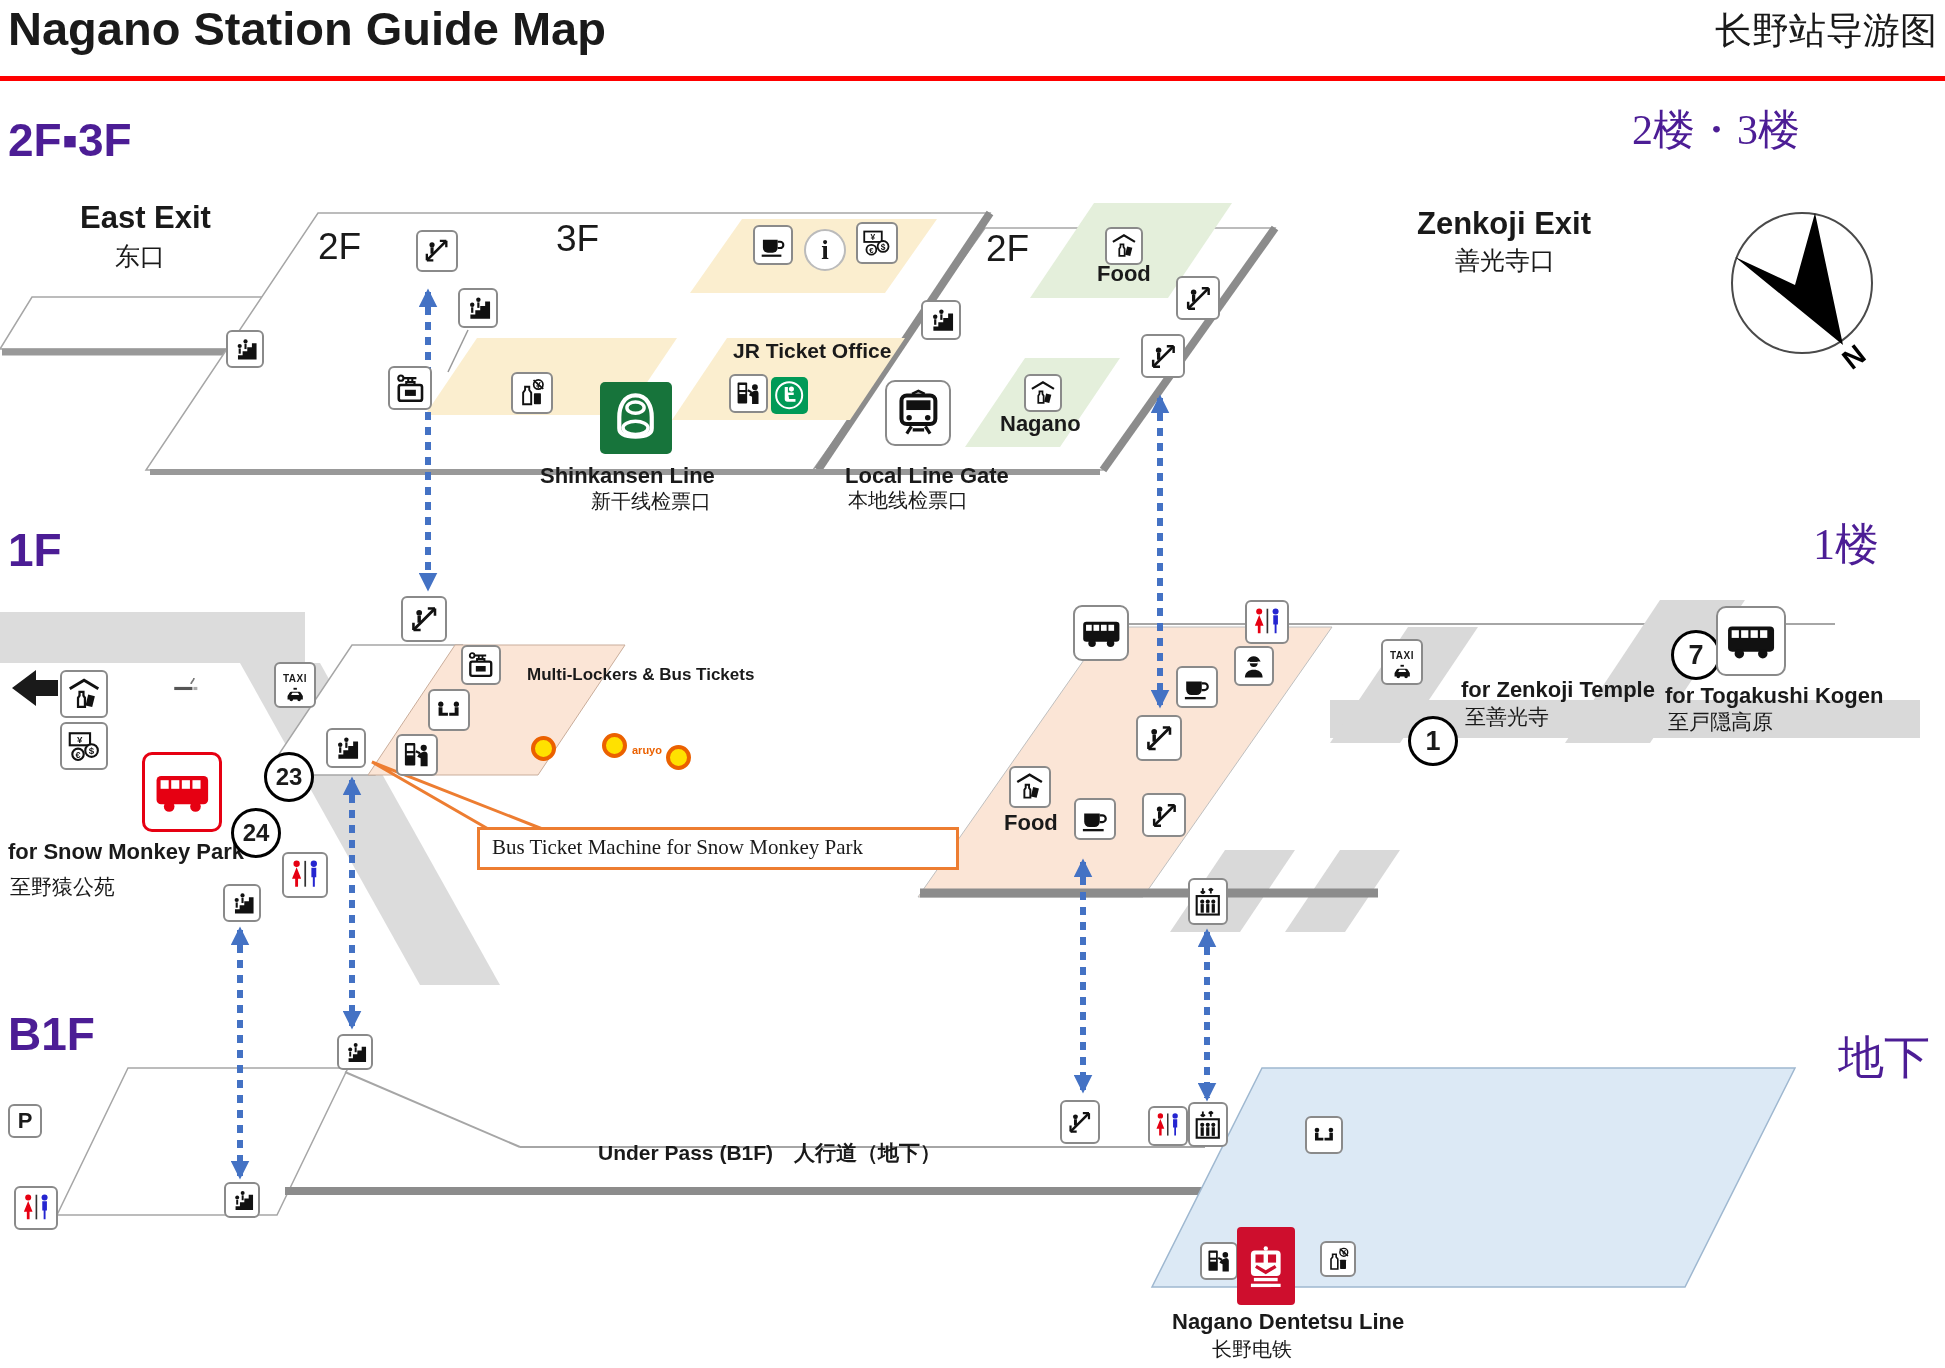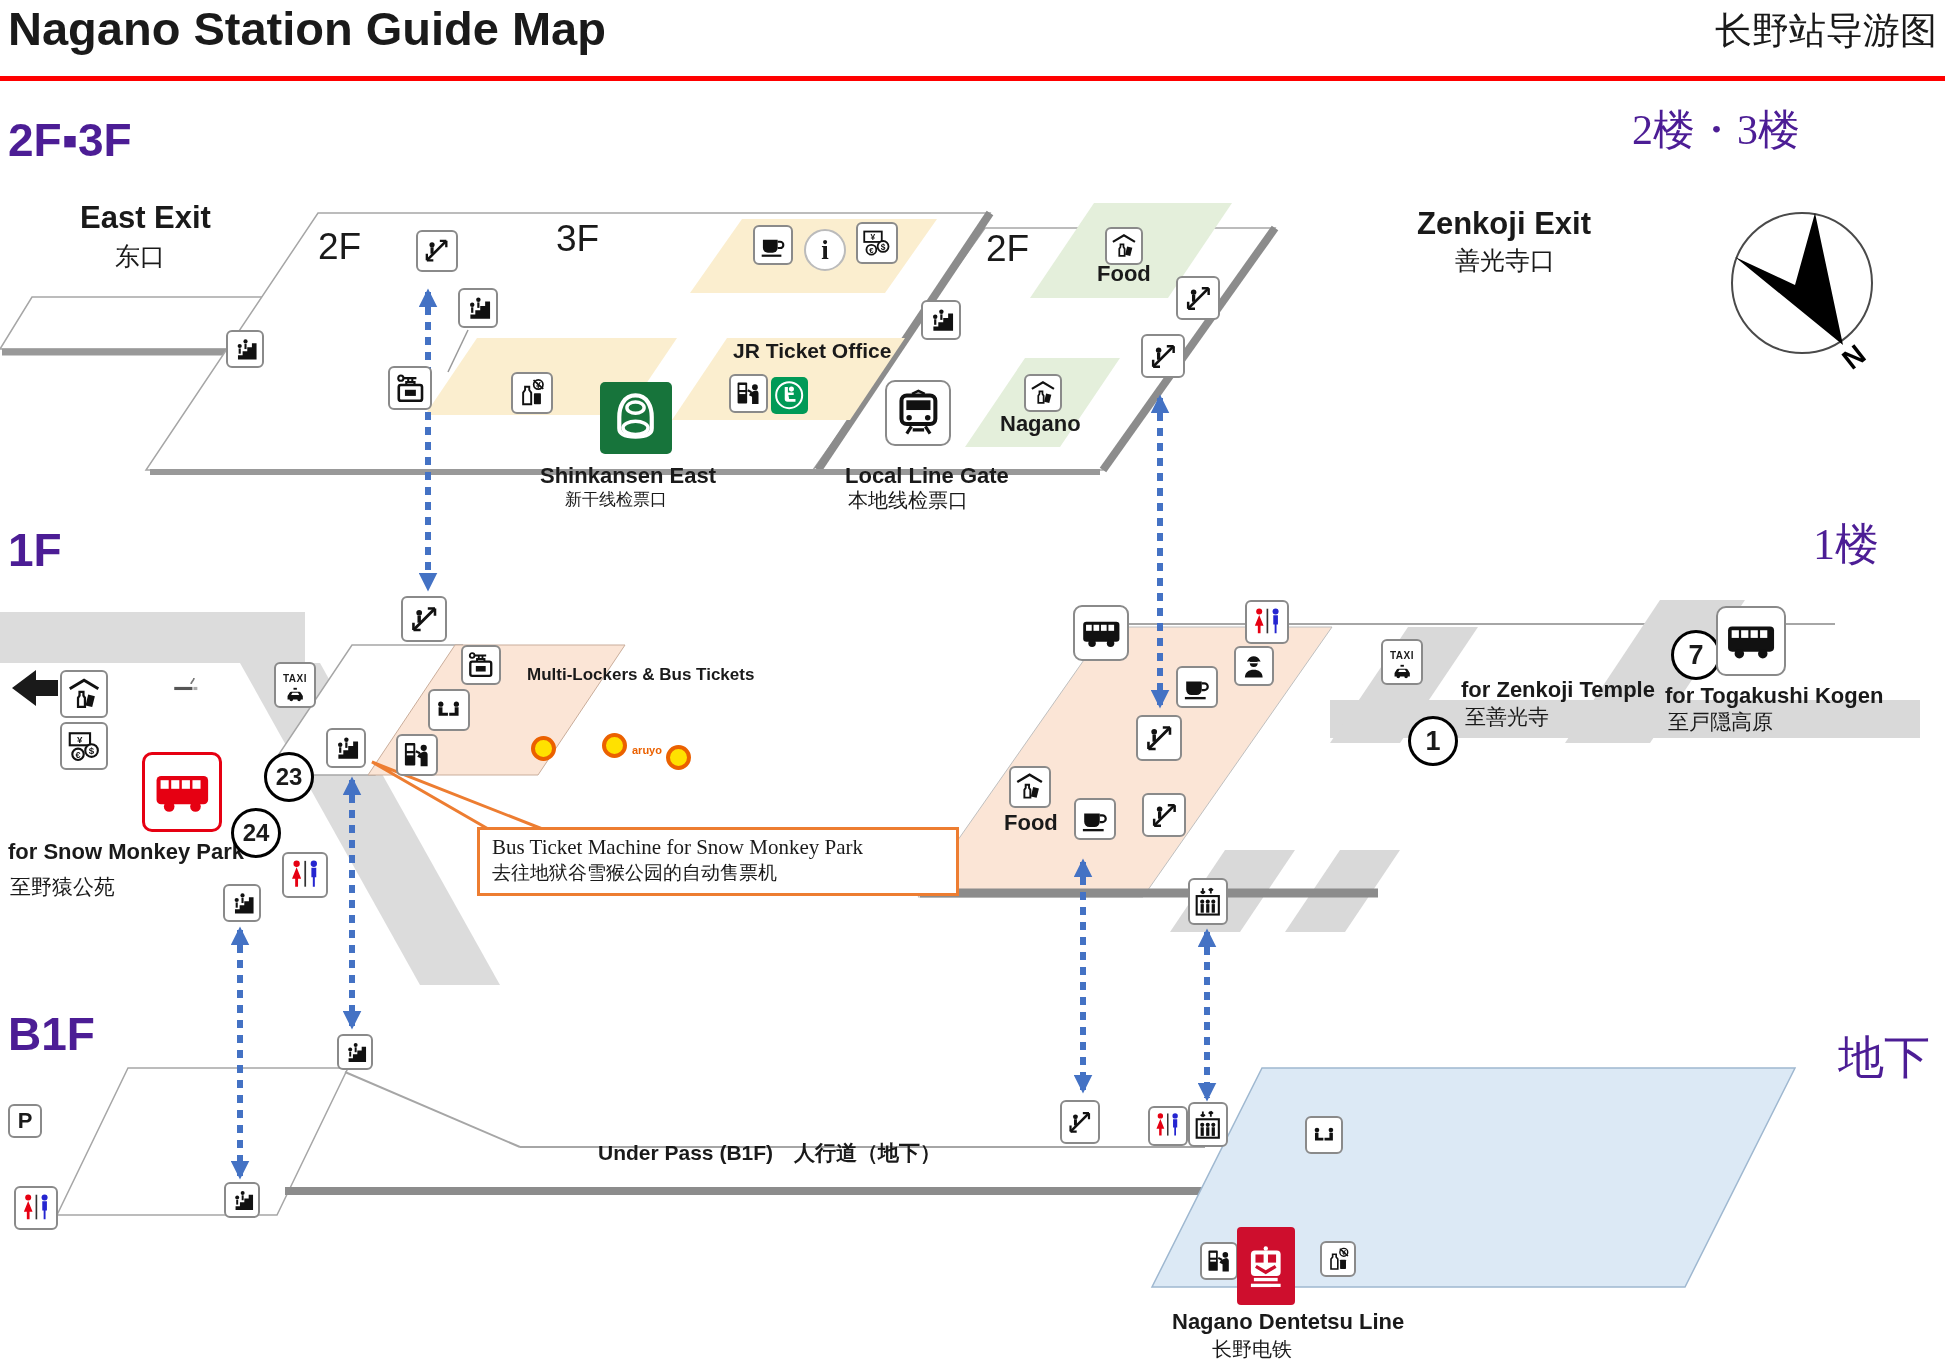--- a/index.html
+++ b/index.html
@@ -250,34 +250,33 @@
 <div class="lbl zh" style="left:1455px;top:248px;font-size:25px">善光寺口</div>
 
 <div class="lbl" style="left:318px;top:228px;font-size:37px">2F</div>
 <div class="lbl" style="left:556px;top:220px;font-size:37px">3F</div>
 <div class="lbl" style="left:986px;top:230px;font-size:37px">2F</div>
 
 <div class="lbl b6" style="left:733px;top:340px;font-size:21px">JR Ticket Office</div>
 <div class="lbl b6" style="left:1097px;top:262px;font-size:22px">Food</div>
 <div class="lbl b6" style="left:1000px;top:412px;font-size:22px">Nagano</div>
 
-<div class="lbl b6" style="left:540px;top:464px;font-size:22px">Shinkansen East</div>
-<div class="lbl zh" style="left:565px;top:491px;font-size:17px">新干线检票口</div>
+<div class="lbl b6" style="left:540px;top:464px;font-size:22px">Shinkansen Line</div>
+<div class="lbl zh" style="left:591px;top:491px;font-size:20px">新干线检票口</div>
 <div class="lbl b6" style="left:845px;top:464px;font-size:22px">Local Line Gate</div>
 <div class="lbl zh" style="left:848px;top:490px;font-size:20px">本地线检票口</div>
 
 <div class="lbl b7" style="left:527px;top:666px;font-size:17px">Multi-Lockers &amp; Bus Tickets</div>
 <div class="dot" style="left:531px;top:736px"></div>
 <div class="dot" style="left:602px;top:733px"></div>
 <div class="dot" style="left:666px;top:745px"></div>
 <div class="aruyo-rom">aruyo</div>
 
 <div class="callout">
   <div class="l1">Bus Ticket Machine for Snow Monkey Park</div>
-  <div class="l2">去往地狱谷雪猴公园的自动售票机</div>
 </div>
 
 <div class="lbl b6" style="left:8px;top:840px;font-size:22px">for Snow Monkey Park</div>
 <div class="lbl zh" style="left:10px;top:876px;font-size:21px">至野猿公苑</div>
 <div class="lbl b6" style="left:1461px;top:678px;font-size:22px">for Zenkoji Temple</div>
 <div class="lbl zh" style="left:1465px;top:706px;font-size:21px">至善光寺</div>
 <div class="lbl b6" style="left:1665px;top:684px;font-size:22px">for Togakushi Kogen</div>
 <div class="lbl zh" style="left:1668px;top:711px;font-size:21px">至戸隠高原</div>
 <div class="lbl b6" style="left:1004px;top:811px;font-size:22px">Food</div>
 

